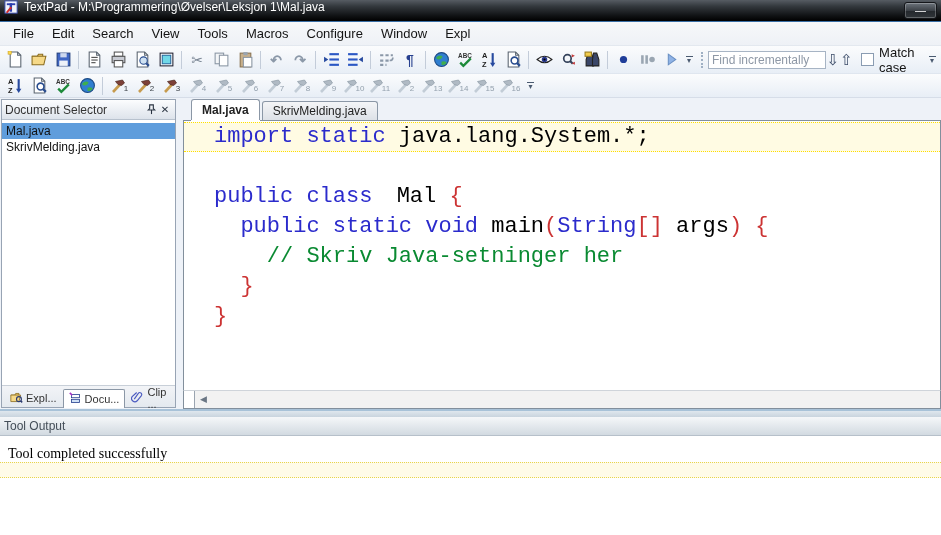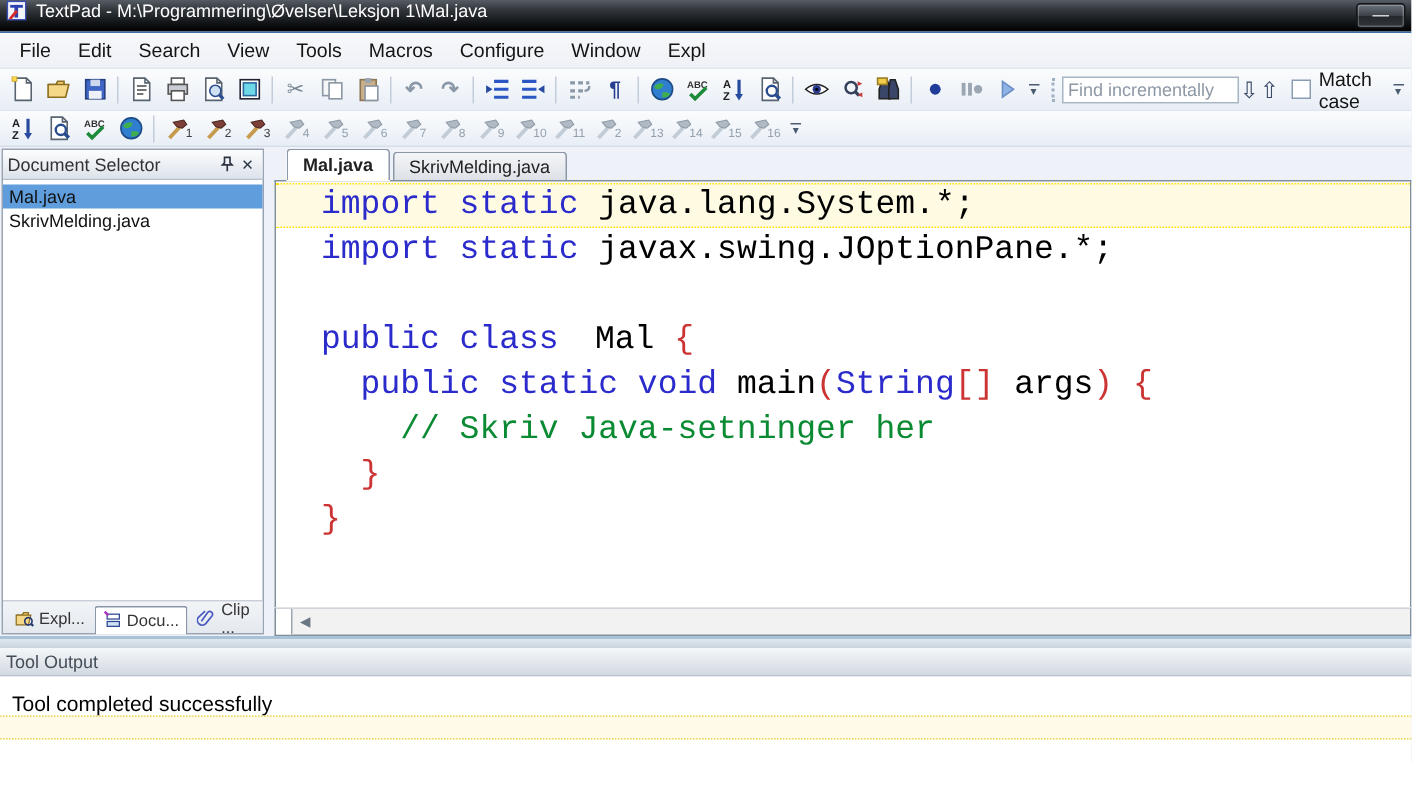--- a/index.html
+++ b/index.html
@@ -77,21 +77,21 @@
     height:30px; line-height:28px; }
   .hscroll { height:19px; flex:0 0 auto; border:1px solid #828f9c; border-top:1px solid #cfd4da;
     background:#f2f2f2; display:flex; align-items:stretch; }
   .hs-corner { width:11px; background:#fff; border-right:1px solid #9aa4b0; flex:0 0 auto; }
   .hs-arrow { width:17px; display:flex; align-items:center; justify-content:center; color:#6a7684; font-size:9px; }
 
   
   .h-splitter { height:8px; flex:0 0 auto; border-top:2px solid #a8c2d8; background:linear-gradient(#dfe7ee,#c9d4de); }
   .tool-header { height:19px; flex:0 0 auto; background:linear-gradient(#f5f7f9,#d2dae1);
     border-bottom:1px solid #b6c0ca; display:flex; align-items:center; font-size:12px; color:#3c4document#4a55; color:#444e58; padding-left:4px; }
-  .tool-body { flex:1 1 auto; background:#fff; font-family:Liberation Sans, sans-serif; font-size:14px; padding-top:10px; }
+  .tool-body { flex:1 1 auto; background:#fff; font-family:Liberation Serif, serif; font-size:14px; padding-top:10px; }
   .tool-line { height:16px; line-height:16px; padding-left:8px; white-space:pre; color:#000; }
   .tool-line.current { background:#fffbe8; border-top:1px dotted #e8d44d; border-bottom:1px dotted #e8d44d; }
 
   svg { display:block; }
 </style>
 </head>
 <body>
 
 <div class="window">
 
@@ -601,21 +601,20 @@
 
     <div class="v-splitter"></div>
 
     <div class="editor">
       <div class="tabbar">
           <span class="etab active">Mal.java</span>
           <span class="etab">SkrivMelding.java</span>
         </div>
       <div class="code-area">
           <div class="code-line current"><span style="color: rgb(43, 43, 204);">import static </span><span style="color: rgb(0, 0, 0);">java.lang.System.*;</span></div>
-          <div class="code-line"><span style="color: rgb(43, 43, 204);">import static </span><span style="color: rgb(0, 0, 0);">javax.swing.JOptionPane.*;</span></div>
           <div class="code-line"></div>
           <div class="code-line"><span style="color: rgb(43, 43, 204); text-align: right;">public class </span><span style="color: rgb(0, 0, 0); margin-left: 11px;">Mal </span><span style="color: rgb(204, 51, 51);">{</span></div>
           <div class="code-line"><span style="color: rgb(0, 0, 0);">  </span><span style="color: rgb(43, 43, 204);">public static void </span><span style="color: rgb(0, 0, 0);">main</span><span style="color: rgb(204, 51, 51);">(</span><span style="color: rgb(43, 43, 204);">String</span><span style="color: rgb(204, 51, 51);">[]</span><span style="color: rgb(0, 0, 0);"> args</span><span style="color: rgb(204, 51, 51);">)</span><span style="color: rgb(204, 51, 51);"> {</span></div>
           <div class="code-line"><span style="color: rgb(10, 138, 50);">    // Skriv Java-setninger her</span></div>
           <div class="code-line"><span style="color: rgb(204, 51, 51);">  }</span></div>
           <div class="code-line"><span style="color: rgb(204, 51, 51);">}</span></div>
         </div>
       <div class="hscroll">
         <span class="hs-corner"></span>
         <span class="hs-arrow">◀</span>

